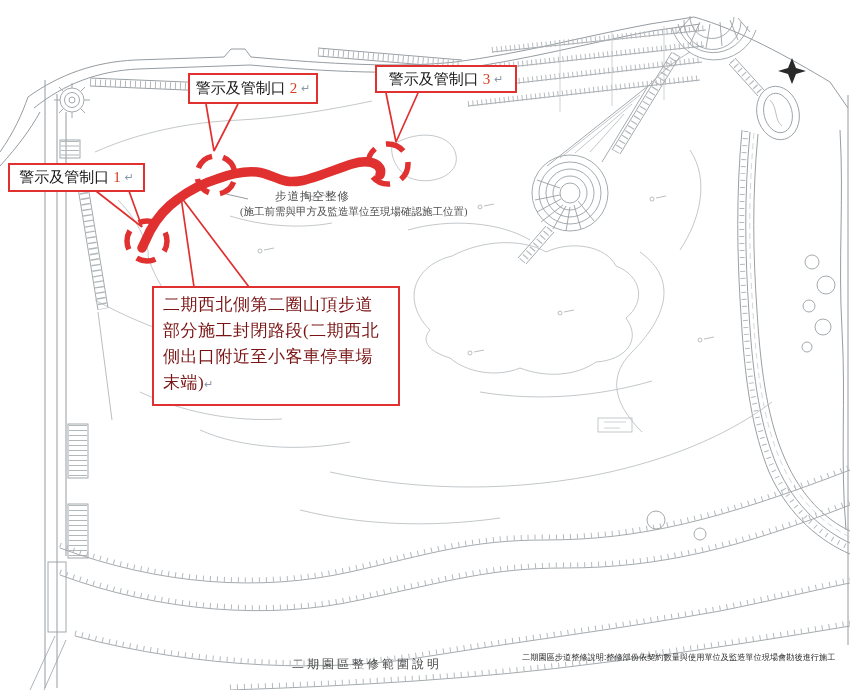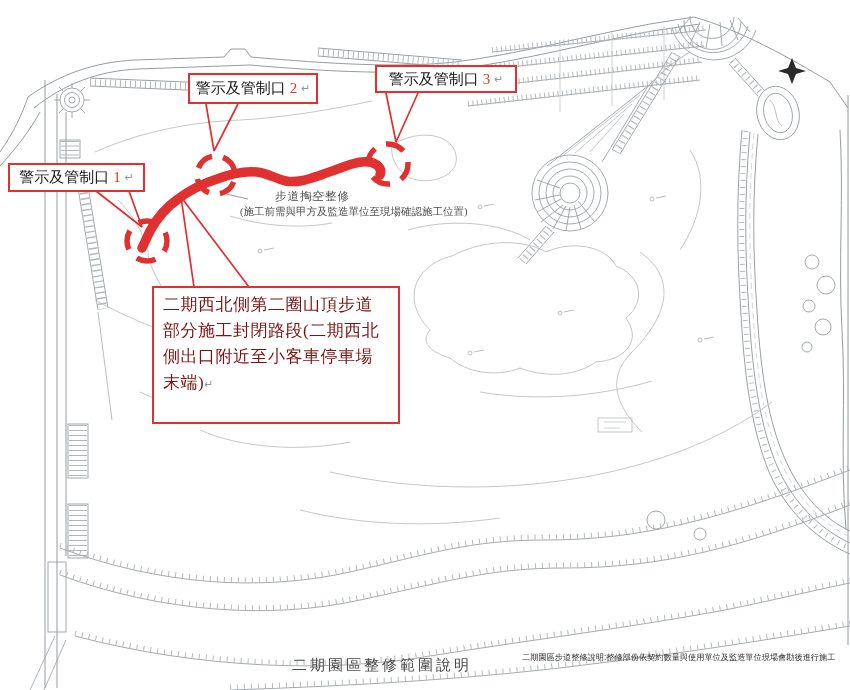--- a/index.html
+++ b/index.html
@@ -8,28 +8,28 @@
   .stage svg{position:absolute;left:0;top:0;}
   #map-svg{z-index:1;}
   #red-svg{z-index:2;}
   .callout{position:absolute;z-index:3;background:#fff;border:2px solid #e03030;
            display:flex;align-items:center;justify-content:center;gap:4px;
            font-family:"Liberation Serif",serif;font-size:15px;color:#151515;
            white-space:nowrap;box-sizing:border-box;}
   .callout .num{color:#d2401e;font-size:15px;}
   .pilcrow{color:#8a98ab;font-size:11px;font-family:"DejaVu Sans",sans-serif;}
   .closure-box{position:absolute;z-index:3;left:152px;top:286px;width:226px;
-           background:#fff;border:2px solid #e03030;padding:4px 9px 24px 9px;
+           background:#fff;border:2px solid #e03030;padding:4px 9px 6px 9px;
            font-family:"Liberation Serif",serif;font-size:17px;line-height:26px;
            color:#7a1414;letter-spacing:.5px;word-break:break-all;}
   .anno{position:absolute;z-index:2;color:#4d4d4d;white-space:nowrap;
            font-family:"Liberation Serif",serif;}
   #anno-line1{left:251px;top:189px;font-size:11.5px;letter-spacing:1px;margin-left:24px;}
   #anno-line2{left:240px;top:205px;font-size:10.5px;}
-  .footer-title{position:absolute;z-index:2;left:292px;top:656px;font-size:15px;
+  .footer-title{position:absolute;z-index:2;left:292px;top:656px;font-size:12px;
            color:#4a4a4a;letter-spacing:3px;font-family:"Liberation Serif",serif;white-space:nowrap;}
   .footer-note{position:absolute;z-index:2;left:522px;top:652px;font-size:8.2px;
            color:#2a2a2a;white-space:nowrap;font-family:"Liberation Sans",sans-serif;}
 </style>
 </head>
 <body>
 
 <div class="stage">
 
   <svg id="map-svg" width="850" height="690" viewBox="0 0 850 690">

